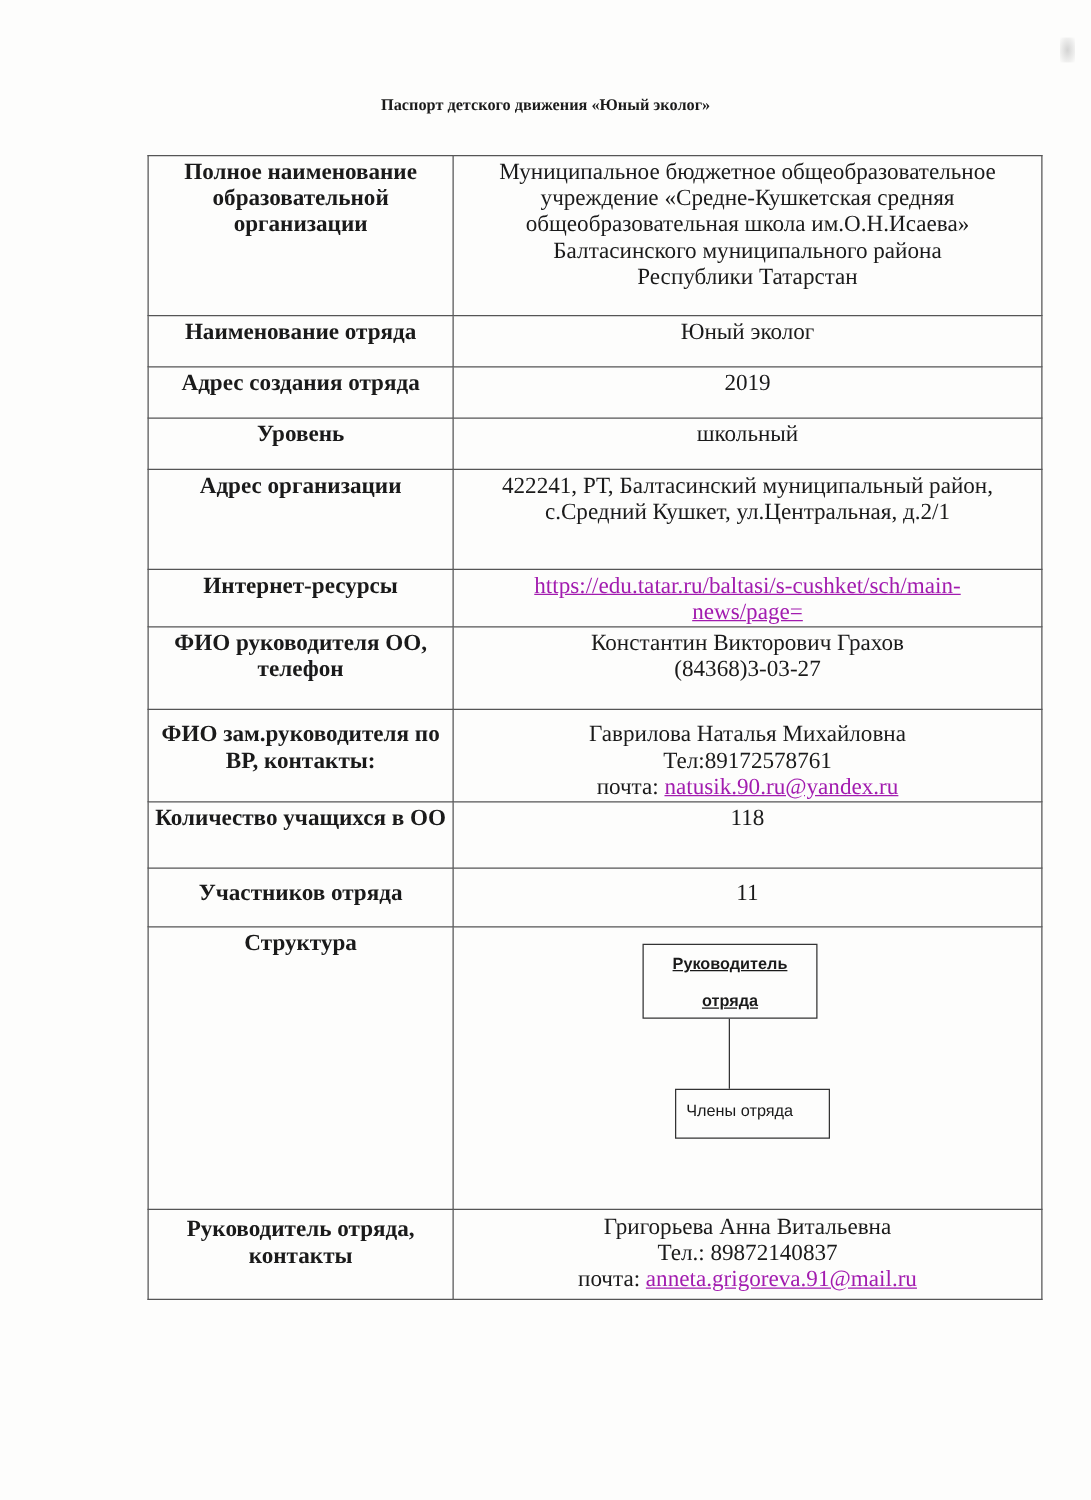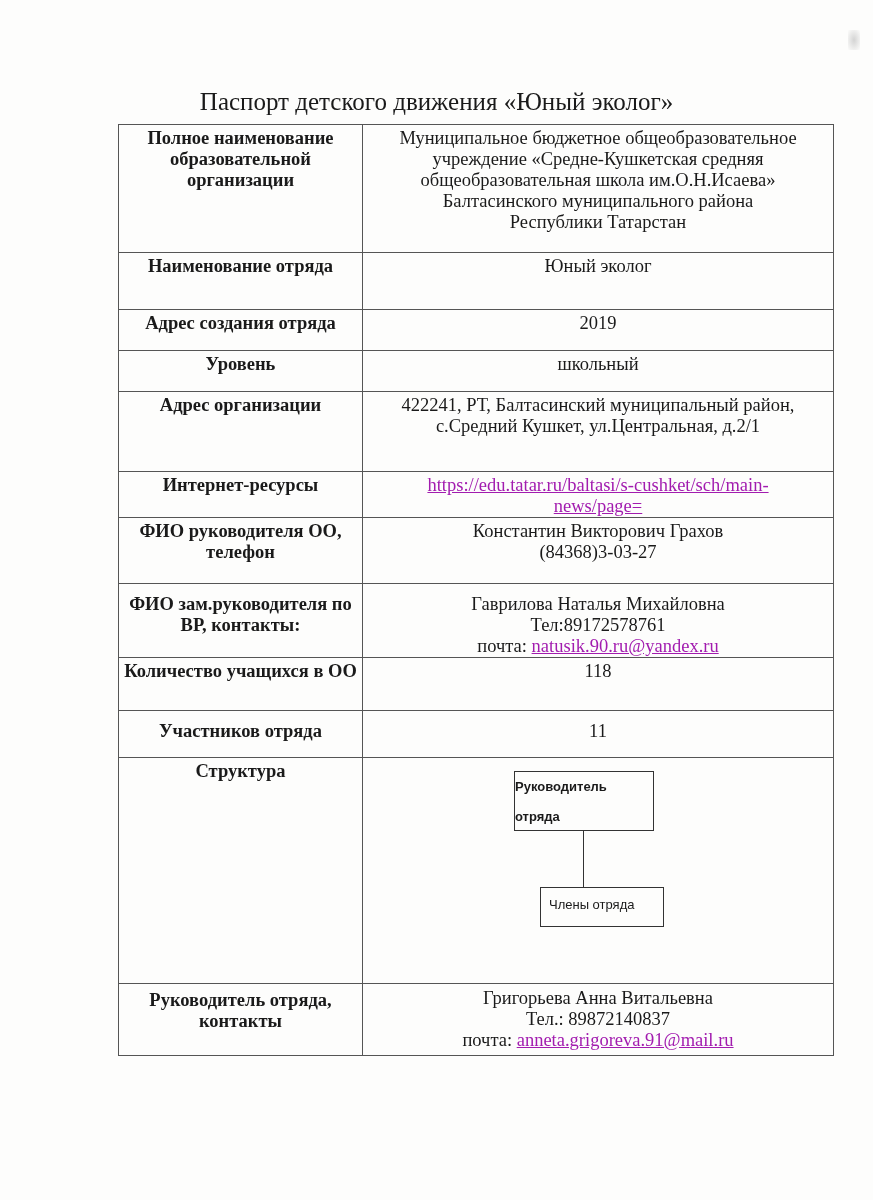--- a/index.html
+++ b/index.html
@@ -1,32 +1,32 @@
 <!DOCTYPE html>
 <html><head>
 <meta charset="utf-8">
 <style>
   html, body { margin:0; padding:0; }
   body { width:873px; height:1200px; background:#fdfdfc; position:relative; overflow:hidden;
          font-family:"Liberation Serif", serif; color:#1a1a1a; }
   .scan-mark { position:absolute; left:848px; top:30px; width:12px; height:20px;
                background:radial-gradient(#b8b8b8, rgba(255,255,255,0)); opacity:.6; }
-  .title { position:absolute; left:0; width:873px; top:88px; text-align:center;
-           font-weight:normal; font-size:25px; }
+  .title { position:absolute; left:0; width:873px; top:76px; text-align:center;
+           font-weight:bold; font-size:13px; }
   table { position:absolute; left:118px; top:124px; width:716px; border-collapse:collapse;
           table-layout:fixed; }
   td { border:1.3px solid #555; vertical-align:top; text-align:center; font-size:18.5px;
        line-height:21px; padding:3px 4px 0 4px;margin-left:36px; }
   td.k { width:235px; font-weight:bold; }
   td.v { }
   a, .u { color:#a21caf; text-decoration:underline; }
   .diagram { position:relative; height:220px; }
   .box1 { position:absolute; left:147px; top:10px; width:138px; height:58px; border:1.3px solid #333;
           font-family:"Liberation Sans", sans-serif; font-weight:bold; font-size:13px; line-height:30px;
-          text-align:left; }
+          text-align:center; text-decoration:underline; }
   .box1 span { display:block; }
   .line { position:absolute; left:216px; top:70px; width:1.3px; height:56px; background:#333; }
   .box2 { position:absolute; left:173px; top:126px; width:124px; height:40px; border:1.3px solid #333;
           font-family:"Liberation Sans", sans-serif; font-size:13px; line-height:34px; text-align:left;
           padding-left:8px; box-sizing:border-box; }
 </style>
 </head>
 <body>
 
 <div class="scan-mark"></div>
@@ -37,21 +37,21 @@
       <tr style="height:128px">
     <td class="k">Полное наименование образовательной организации</td>
     <td class="v">
       <div>Муниципальное бюджетное общеобразовательное</div>
       <div>учреждение «Средне-Кушкетская средняя</div>
       <div>общеобразовательная школа им.О.Н.Исаева»</div>
       <div>Балтасинского муниципального района</div>
       <div>Республики Татарстан</div>
     </td>
   </tr>
-  <tr style="height:57px">
+  <tr style="height:41px">
     <td class="k">Наименование отряда</td>
     <td class="v">
           <div>Юный эколог</div>
         </td>
   </tr>
   <tr style="height:41px">
     <td class="k">Адрес создания отряда</td>
     <td class="v">
           <div>2019</div>
         </td>

